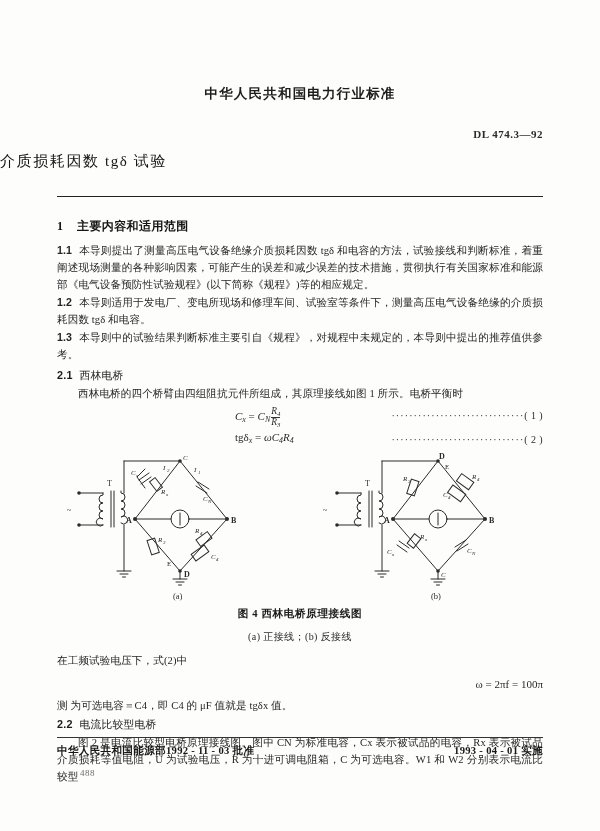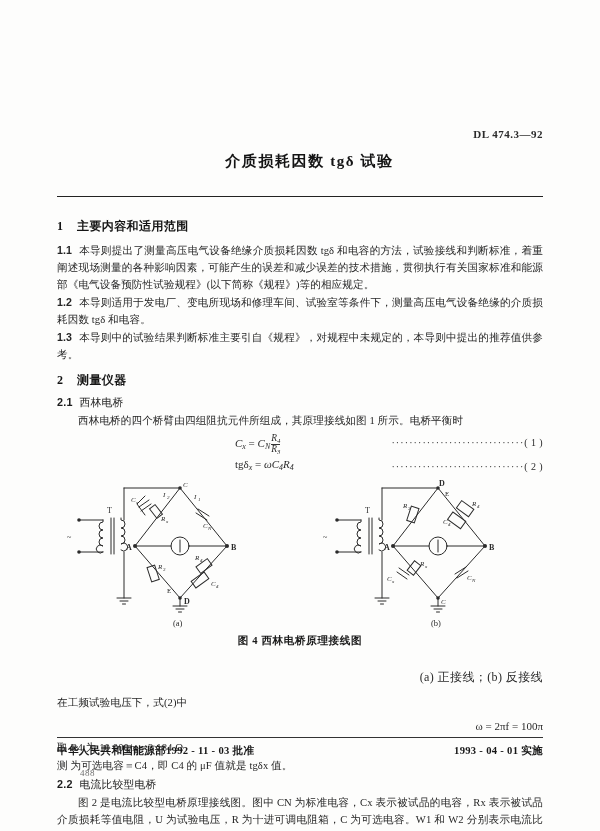--- a/index.html
+++ b/index.html
@@ -38,26 +38,25 @@
     text-align: center;
     font-size: 15px;
     font-weight: bold;
     letter-spacing: 1.6px;
     color: #141414;
   }
   .hdr-title2 {
     position: absolute;
     left: 0; right: 0;
     top: 152px;
-    text-align: center;
+    text-align: left;
     font-size: 15px;
-    font-weight: bold;
+    font-weight: normal;
     letter-spacing: 1.6px;
     color: #141414;
-    padding-left: 19px;
   }
   .hdr-stdno {
     position: absolute;
     right: 57px;
     top: 128px;
     font-size: 11px;
     font-weight: bold;
     letter-spacing: 0.5px;
     color: #2b2b2b;
     font-family: "Liberation Serif", serif;
@@ -168,24 +167,24 @@
   }
   .fig-cap {
     text-align: center;
     font-size: 10.6px;
     font-weight: bold;
     letter-spacing: 0.6px;
     margin-top: 2px;
     color: #1a1a1a;
   }
   .fig-sub {
-    text-align: right;
-    font-size: 12px;
+    text-align: center;
+    font-size: 10px;
     letter-spacing: 0.4px;
-    margin-top: 21px;
+    margin-top: 9px;
     color: #2a2a2a;
   }
   
   .footer {
     position: absolute;
     left: 57px;
     right: 57px;
     top: 744px;
     display: flex;
     justify-content: space-between;
@@ -202,20 +201,21 @@
     color: #6d6d6d;
     letter-spacing: 0.5px;
   }
   svg text { font-family: "Liberation Serif", serif; }
 </style>
 </head>
 <body>
 
 <div class="page">
 
+  <div class="hdr-org">中华人民共和国电力行业标准</div>
   <div class="hdr-title2">介质损耗因数 tgδ 试验</div>
   <div class="hdr-stdno">DL 474.3—92</div>
 
   <div class="rule-top"></div>
 
   <div class="body">
 
     <div class="sec-head">
       <span class="num">1</span><span>主要内容和适用范围</span>
     </div>
@@ -225,23 +225,20 @@
     </p>
 
     <p class="para">
       <span class="lead">1.2</span><span>本导则适用于发电厂、变电所现场和修理车间、试验室等条件下，测量高压电气设备绝缘的介质损耗因数 tgδ 和电容。</span>
     </p>
 
     <p class="para">
       <span class="lead">1.3</span><span>本导则中的试验结果判断标准主要引自《规程》，对规程中未规定的，本导则中提出的推荐值供参考。</span>
     </p>
 
-    <div class="sec-head">
-      <span class="num">2</span><span>测量仪器</span>
-    </div>
 
     <div class="subhead">
       <span class="lead">2.1</span><span>西林电桥</span>
     </div>
 
     <p class="para indent">西林电桥的四个桥臂由四组阻抗元件所组成，其原理接线如图 1 所示。电桥平衡时</p>
 
     <div class="formula-row">
       <span class="formula">
         <i>C</i><span class="sub">x</span>
@@ -424,21 +421,20 @@
       </svg>
     </div>
 
     <div class="fig-cap">图 4   西林电桥原理接线图</div>
     <div class="fig-sub">(a) 正接线；(b) 反接线</div>
 
     <p class="para" style="margin-top:8px;">在工频试验电压下，式(2)中</p>
 
     <div class="centered-formula">ω = 2πf = 100π</div>
 
-    <p class="para">取 R4 为 10 000/π＝3 184 Ω</p>
     <p class="para">测 为可选电容＝C4，即 C4 的 μF 值就是 tgδx 值。</p>
 
     <div class="subhead" style="margin-top:4px;">
       <span class="lead">2.2</span><span>电流比较型电桥</span>
     </div>
 
     <p class="para indent">图 2 是电流比较型电桥原理接线图。图中 CN 为标准电容，Cx 表示被试品的电容，Rx 表示被试品介质损耗等值电阻，U 为试验电压，R 为十进可调电阻箱，C 为可选电容。W1 和 W2 分别表示电流比较型</p>
 
   </div>
 

